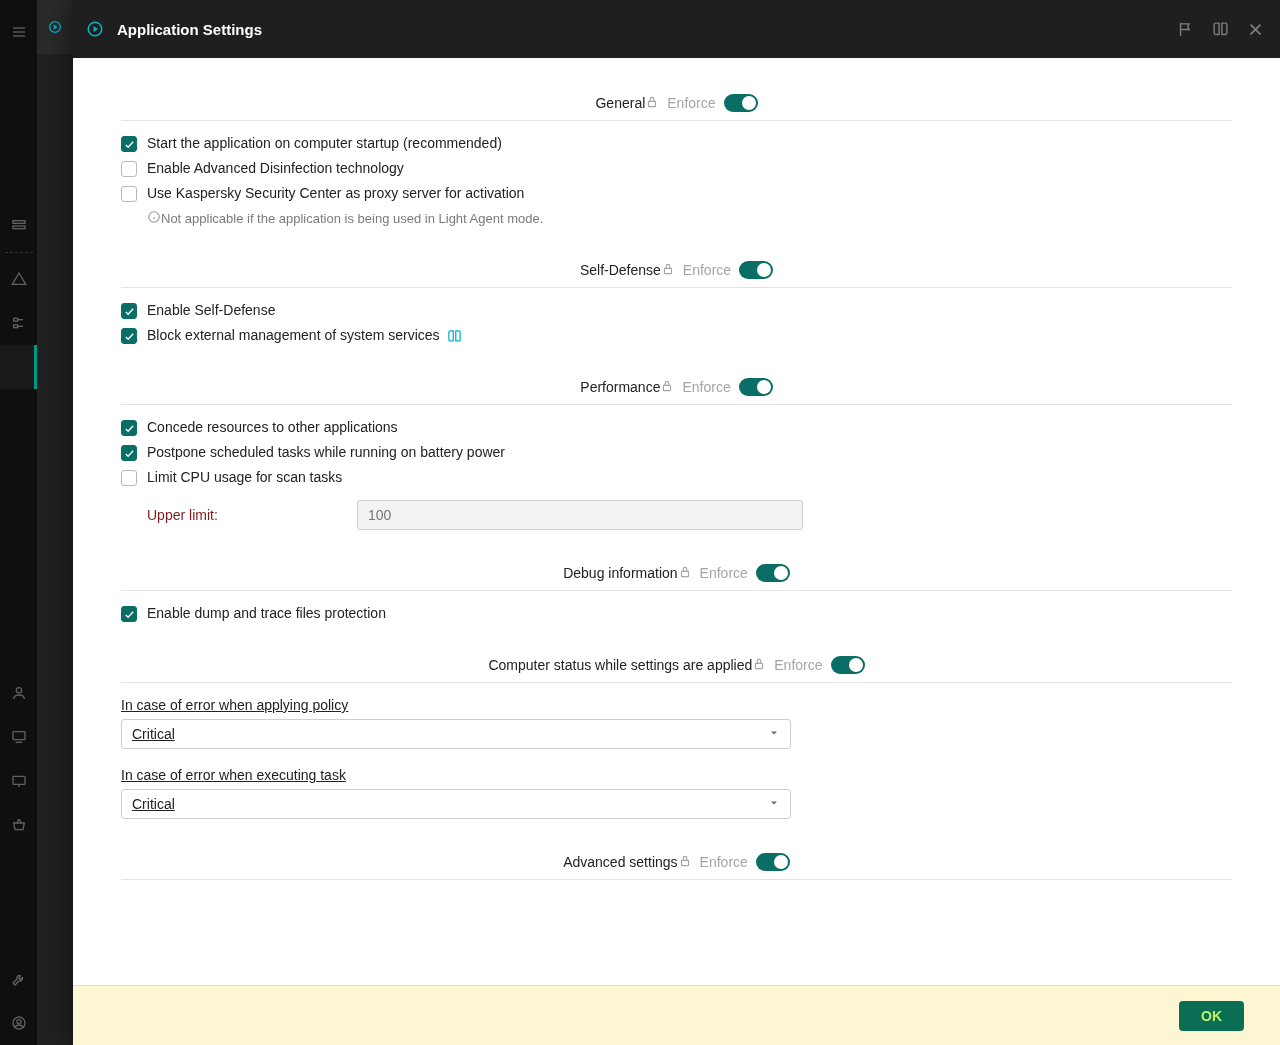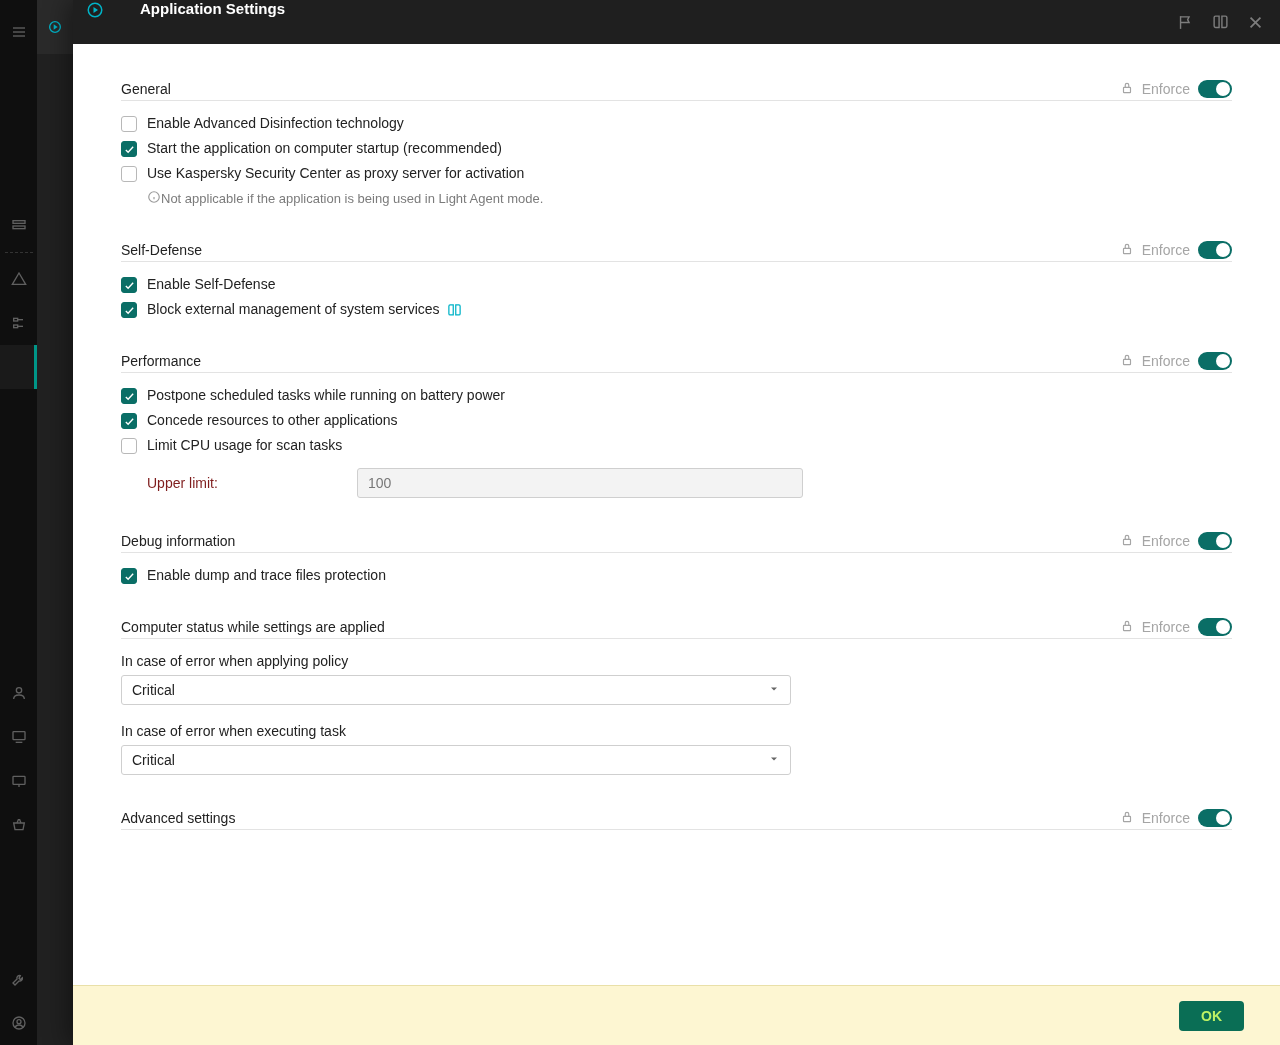--- a/index.html
+++ b/index.html
@@ -61,27 +61,27 @@
   
   .panel {
     position: absolute;
     top: 0; right: 0; bottom: 0; left: 36px;
     background: #fff;
     display: flex; flex-direction: column;
     box-shadow: -4px 0 24px rgba(0,0,0,0.45);
   }
 
   .panel-header {
-    height: 44px;
+    height: 58px;
     background: #1f1f1f;
     color: #fff;
     display: flex;
+    align-items: center;
     padding: 0 16px 0 12px;
     flex-shrink: 0;
-    gap: 23px;
   }
   .panel-header .hdr-icon {
     width: 20px; height: 20px;
     color: #00b3c7;
     margin-right: 12px;
     display:flex;align-items:center;justify-content:center;
   }
   .panel-header .hdr-icon svg{width:18px;height:18px;}
   .panel-header h1 { font-size: 15px; font-weight: 600; flex:1; }
   .panel-header .hdr-actions { display:flex; gap:18px; align-items:center; color:#7d7d7d; }
@@ -89,23 +89,23 @@
   .panel-header .hdr-actions svg{width:17px;height:17px;}
 
   .panel-body {
     flex: 1;
     overflow-y: auto;
     padding: 36px 48px 24px 48px;
   }
 
   .section { margin-bottom: 34px; }
   .section-hdr {
-    display:flex; align-items:center; justify-content:space-between;
+    display:flex; align-items:center; justify-content:center;
     border-bottom: 1px solid #e3e3e3;
-    padding-bottom: 2px;
+    padding-bottom: 8px;
     margin-bottom: 14px;
   }
   .section-hdr .title { font-size: 14px; color: #222; }
   .section-hdr .enforce {
     display:flex; align-items:center; gap:8px;
     color:#a5a5a5; font-size:14px;
   }
   .section-hdr .enforce svg{width:14px;height:14px;}
 
   .toggle {
@@ -147,21 +147,21 @@
     margin: 14px 0 0 26px;
   }
   .field-row label{ color:#7f1d1d; font-size:14px; width:190px; }
   .field-row input[type=text]{
     flex:0 0 446px; height:30px;
     border:1px solid #cfcfcf; border-radius:3px;
     background:#f3f3f3; padding:0 10px; font-size:14px;
     color:#777;
   }
 
-  .select-wrap { margin-top:6px; margin-bottom:18px; }
+  .select-wrap { margin-top:6px; margin-bottom:18px;text-decoration:underline; }
   .select-wrap .sel-label{ font-size:14px; margin-bottom:6px; display:block; }
   .select {
     width: 670px; height: 30px;
     border:1px solid #cfcfcf; border-radius:3px;
     display:flex; align-items:center; justify-content:space-between;
     padding:0 10px; cursor:pointer; font-size:14px;
     background:#fff;
   }
   .select .chev{color:#666;}
   .select .chev svg{width:12px;height:12px;}
@@ -309,30 +309,30 @@
             <div class="enforce">
               <span><svg viewBox="0 0 24 24" fill="none" stroke="currentColor" stroke-width="2">
                     <rect x="6" y="11" width="12" height="9" rx="1"></rect>
                     <path d="M9 11V7a3 3 0 0 1 6 0v4"></path>
                   </svg></span>
               <span>Enforce</span>
               <div class="toggle"></div>
             </div>
           </div>
           <div class="check-row">
+            <div class="checkbox checked">
+                <svg viewBox="0 0 24 24" fill="none" stroke="currentColor" stroke-width="3">
+                  <polyline points="4,13 9,18 20,6"></polyline>
+                </svg>
+              </div>
+            <span>Start the application on computer startup (recommended)</span>
+          </div>
+          <div class="check-row">
             <div class="checkbox"></div>
             <span>Enable Advanced Disinfection technology</span>
-          </div>
-          <div class="check-row">
-            <div class="checkbox checked">
-                <svg viewBox="0 0 24 24" fill="none" stroke="currentColor" stroke-width="3">
-                  <polyline points="4,13 9,18 20,6"></polyline>
-                </svg>
-              </div>
-            <span>Start the application on computer startup (recommended)</span>
           </div>
           <div class="check-row">
             <div class="checkbox"></div>
             <span>Use Kaspersky Security Center as proxy server for activation</span>
           </div>
           <div class="info-row">
             <span><svg viewBox="0 0 24 24" fill="none" stroke="currentColor" stroke-width="2">
                   <circle cx="12" cy="12" r="9"></circle>
                   <line x1="12" y1="8" x2="12" y2="8"></line>
                   <line x1="12" y1="12" x2="12" y2="16"></line>
@@ -390,29 +390,29 @@
               <span>Enforce</span>
               <div class="toggle"></div>
             </div>
           </div>
           <div class="check-row">
             <div class="checkbox checked">
                 <svg viewBox="0 0 24 24" fill="none" stroke="currentColor" stroke-width="3">
                   <polyline points="4,13 9,18 20,6"></polyline>
                 </svg>
               </div>
+            <span>Concede resources to other applications</span>
+          </div>
+          <div class="check-row">
+            <div class="checkbox checked">
+                <svg viewBox="0 0 24 24" fill="none" stroke="currentColor" stroke-width="3">
+                  <polyline points="4,13 9,18 20,6"></polyline>
+                </svg>
+              </div>
             <span>Postpone scheduled tasks while running on battery power</span>
-          </div>
-          <div class="check-row">
-            <div class="checkbox checked">
-                <svg viewBox="0 0 24 24" fill="none" stroke="currentColor" stroke-width="3">
-                  <polyline points="4,13 9,18 20,6"></polyline>
-                </svg>
-              </div>
-            <span>Concede resources to other applications</span>
           </div>
           <div class="check-row">
             <div class="checkbox"></div>
             <span>Limit CPU usage for scan tasks</span>
           </div>
           <div class="field-row">
             <label>Upper limit:</label>
             <input type="text" disabled="" value="100" style="">
           </div>
         </div>

